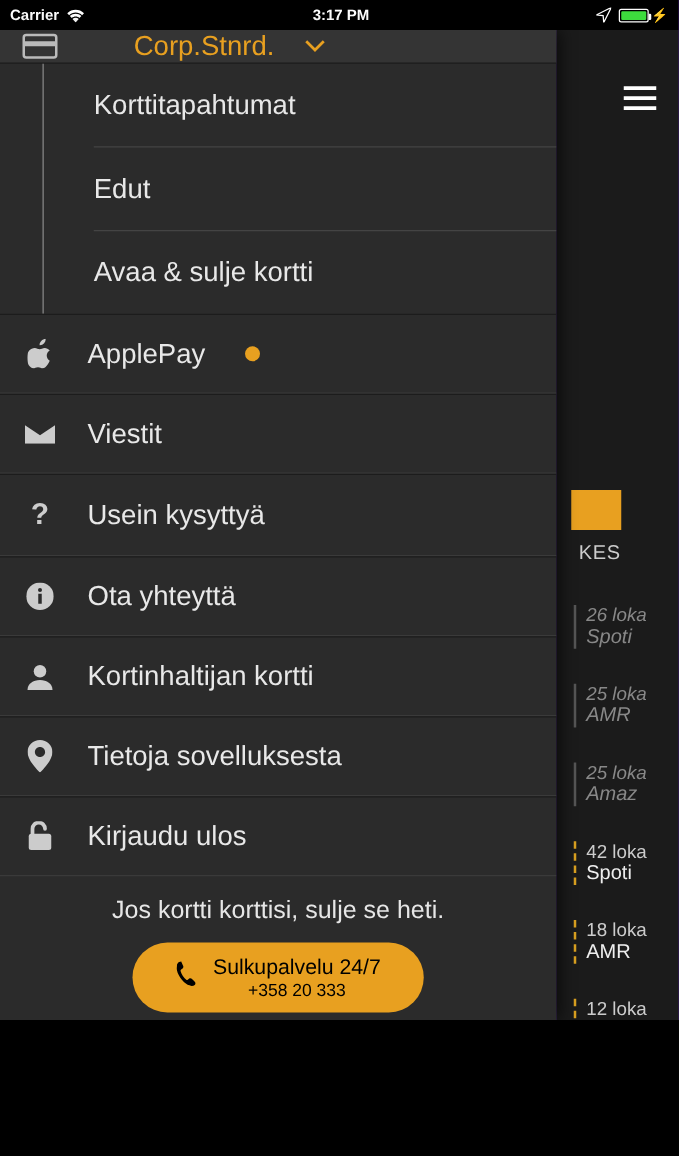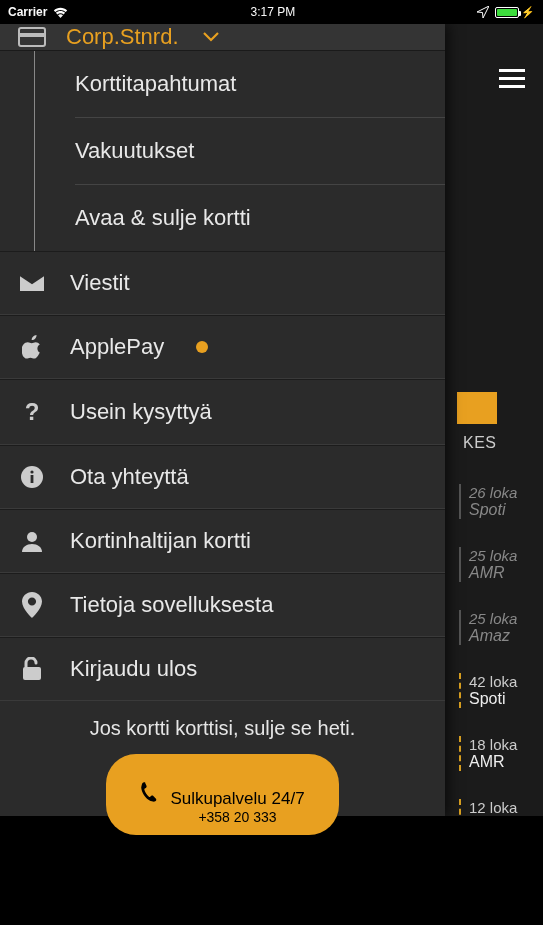--- a/index.html
+++ b/index.html
@@ -28,59 +28,59 @@
   .bg-item .d{font-size:15px;color:#888;font-style:italic;}
   .bg-item .t{font-size:16px;color:#888;font-style:italic;}
   .bg-item.hl .d{color:#ccc;font-style:normal;}
   .bg-item.hl .t{color:#eee;font-style:normal;}
 
   
   .drawer{position:absolute;left:0;top:24px;width:445px;bottom:0;background:#2b2b2b;box-shadow:4px 0 12px rgba(0,0,0,0.6);display:flex;flex-direction:column;}
   .drawer-top{height:62px;border-bottom:1px solid #1a1a1a;display:flex;align-items:center;padding:0 18px;gap:20px;background:#343434;}
   .card-glyph{width:28px;height:20px;border:2px solid #bbb;border-radius:3px;position:relative;}
   .card-glyph::before{content:"";position:absolute;left:0;right:0;top:4px;height:4px;background:#bbb;}
-  .card-name{color:#e8a020;font-size:22px;font-weight:400;}
+  .card-name{color:#e8a020;font-size:22px;font-weight:400;margin-left:41px;}
   .chev{color:#e8a020;font-size:14px;margin-left:4px;}
 
   .submenu{padding:0 0 0 34px;}
   .sub-wrap{border-left:1px solid #888;padding:0 0 0 40px;}
   .sub-item{color:#e8e8e8;font-size:22px;padding:20px 0;border-bottom:1px solid #444;cursor:pointer;}
   .sub-item:last-child{border-bottom:none;}
 
   .menu{flex:1;}
   .row{display:flex;align-items:center;gap:24px;padding:18px 18px;border-top:1px solid #1c1c1c;border-bottom:1px solid #3a3a3a;color:#e8e8e8;font-size:22px;cursor:pointer;min-height:64px;}
   .row:first-child{border-top:1px solid #1c1c1c;}
   .row .ico{width:28px;display:flex;justify-content:center;color:#ccc;}
   .dot{width:12px;height:12px;background:#e8a020;border-radius:50%;margin-left:8px;}
 
   .footer{padding:16px 10px 24px;text-align:center;}
   .footer-text{color:#e6e6e6;font-size:20px;margin-bottom:14px;}
   .call-btn{display:inline-flex;align-items:center;gap:12px;background:#e8a020;color:#000;border-radius:30px;padding:10px 34px;cursor:pointer;}
-  .call-btn .lines{display:flex;flex-direction:column;line-height:1.15;margin-top:25px;}
+  .call-btn .lines{display:flex;flex-direction:column;line-height:1.15;}
   .call-btn .l1{font-size:17px;}
   .call-btn .l2{font-size:14px;}
   .phone-ico{transform:rotate(10deg);}
 
   svg{fill:currentColor;}
 </style>
 </head>
 <body>
 
 <div class="root">
 
   <div class="statusbar">
     <div class="sb-left">
       <span>Carrier</span>
       <span class="wifi-icon">
         <svg width="15" height="11" viewBox="0 0 15 11">
             <path d="M7.5 11L5 8.2c1.4-1.3 3.6-1.3 5 0L7.5 11zM2.9 5.8C5.4 3.4 9.6 3.4 12.1 5.8l-1.5 1.6c-1.7-1.6-4.4-1.6-6.2 0L2.9 5.8zM0.8 3.5C4.4-.1 10.6-.1 14.2 3.5l-1.5 1.6C9.9 2.3 5.1 2.3 2.3 5.1L0.8 3.5z"></path>
           </svg>
       </span>
     </div>
-    <div style="font-weight:400;text-align:center;">3:17 PM</div>
+    <div style="font-weight:700;text-align:center;">3:17 PM</div>
     <div class="sb-right">
       <span class="loc-icon">
         <svg width="12" height="12" viewBox="0 0 12 12">
             <path d="M0 6 L12 0 L6 12 L5.5 6.5 Z" fill="none" stroke="#fff" stroke-width="1"></path>
           </svg>
       </span>
       <span style="display:flex;align-items:center;">
         <span class="batt-body">
             <span class="batt-fill"></span>
           </span>
@@ -133,45 +133,45 @@
       <span class="chev">
         <svg width="16" height="10" viewBox="0 0 16 10">
             <path d="M1 1 L8 8 L15 1" stroke="#e8a020" stroke-width="2.2" fill="none"></path>
           </svg>
       </span>
     </div>
 
     <div class="submenu">
       <div class="sub-wrap">
         <div class="sub-item">Korttitapahtumat</div>
-        <div class="sub-item">Vakuutukset</div>
+        <div class="sub-item">Edut</div>
         <div class="sub-item">Avaa &amp; sulje kortti</div>
       </div>
     </div>
 
     <div class="menu">
+
+      <div class="row">
+        <span class="ico">
+          <svg width="20" height="24" viewBox="0 0 20 24">
+              <path d="M14.5 0c.1 1.3-.4 2.6-1.2 3.5-.9 1-2.3 1.7-3.6 1.6-.2-1.3.5-2.6 1.3-3.4C11.9.7 13.3.1 14.5 0zM17.8 17.6c-.5 1.1-1 2.1-1.8 3.1-1 1.3-2.3 2.9-3.9 2.9-1.4 0-1.8-.9-3.7-.9s-2.4.9-3.7.9c-1.6 0-2.7-1.4-3.8-2.7C-.8 17.4-1 12.2 1.4 9.4c1.1-1.3 2.8-2.1 4.4-2.1 1.6 0 2.6 1 3.9 1s2.3-1 4.1-1c1.4 0 2.9.8 4 2.1-3.5 1.9-2.9 6.9 0 8.2z"></path>
+            </svg>
+        </span>
+        <span>ApplePay</span>
+        <span class="dot"></span>
+      </div>
 
       <div class="row">
         <span class="ico">
           <svg width="24" height="16" viewBox="0 0 24 16">
               <path d="M0 0h24v16H0z M0 0l12 8 12-8" fill="#ccc"></path>
               <path d="M0 0l12 8 12-8" fill="none" stroke="#2b2b2b" stroke-width="2"></path>
             </svg>
         </span>
         <span>Viestit</span>
-      </div>
-
-      <div class="row">
-        <span class="ico">
-          <svg width="20" height="24" viewBox="0 0 20 24">
-              <path d="M14.5 0c.1 1.3-.4 2.6-1.2 3.5-.9 1-2.3 1.7-3.6 1.6-.2-1.3.5-2.6 1.3-3.4C11.9.7 13.3.1 14.5 0zM17.8 17.6c-.5 1.1-1 2.1-1.8 3.1-1 1.3-2.3 2.9-3.9 2.9-1.4 0-1.8-.9-3.7-.9s-2.4.9-3.7.9c-1.6 0-2.7-1.4-3.8-2.7C-.8 17.4-1 12.2 1.4 9.4c1.1-1.3 2.8-2.1 4.4-2.1 1.6 0 2.6 1 3.9 1s2.3-1 4.1-1c1.4 0 2.9.8 4 2.1-3.5 1.9-2.9 6.9 0 8.2z"></path>
-            </svg>
-        </span>
-        <span>ApplePay</span>
-        <span class="dot"></span>
       </div>
 
       <div class="row">
         <span class="ico" style="font-size:24px;font-weight:bold;">?</span>
         <span>Usein kysyttyä</span>
       </div>
 
       <div class="row">
         <span class="ico">
           <svg width="22" height="22" viewBox="0 0 22 22">

